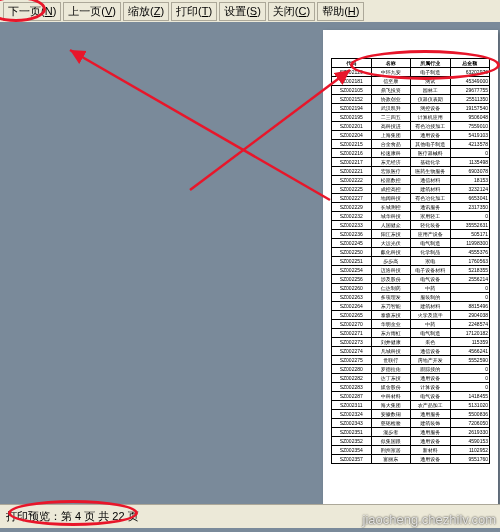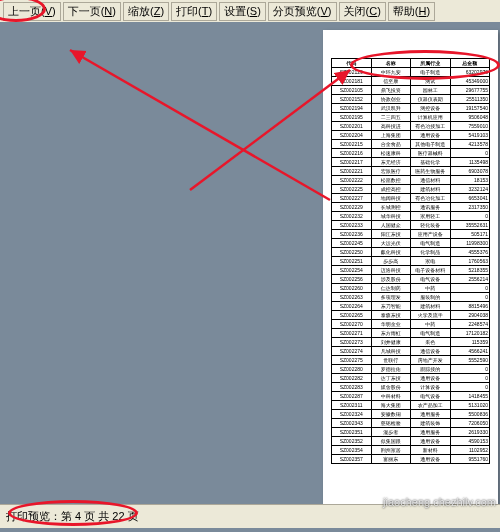--- a/index.html
+++ b/index.html
@@ -11,38 +11,37 @@
 .page{position:absolute;right:2px;top:8px;width:175px;height:478px;background:#fff;box-shadow:2px 2px 4px rgba(0,0,0,0.3)}
 .page-inner{padding:28px 8px 8px 8px}
 table{border-collapse:collapse;width:100%;font-size:5px;table-layout:fixed}
 th,td{border:1px solid #000;padding:0 1px;overflow:hidden;white-space:nowrap;text-align:center;height:8px;line-height:8px}
 th{font-weight:bold;background:#fff}
 td:first-child{width:26%}
 td:nth-child(2){width:22%}
 td:nth-child(3){width:26%}
 td:nth-child(4){width:26%;text-align:right}
 .status{position:absolute;bottom:4px;left:0;right:0;height:24px;background:#ece9d8;border-top:1px solid #aca899;padding:2px 6px;font-size:11px;display:flex;align-items:center}
-.watermark{position:absolute;bottom:24px;right:4px;font-size:11px;color:rgba(255,255,255,0.8);text-shadow:0 0 2px #000}
+.watermark{position:absolute;bottom:5px;right:4px;font-size:13px;color:rgba(255,255,255,0.8);text-shadow:0 0 2px #000}
 .annot{position:absolute;border:3px solid #e8162a;border-radius:50%;pointer-events:none}
 .a1{left:-14px;top:-4px;width:60px;height:26px}
 .a2{left:350px;top:50px;width:150px;height:30px}
 .a3{left:8px;bottom:6px;width:130px;height:26px}
 .arrow{position:absolute;pointer-events:none}
 .arrow svg{overflow:visible}
 </style>
 </head>
 <body>
 
 <div class="toolbar" id="toolbar">
+    <button class="tbtn">下一页(<u>N</u>)</button>
     <button class="tbtn">上一页(<u>V</u>)</button>
-    <button class="tbtn">下一页(<u>N</u>)</button>
     <button class="tbtn">缩放(<u>Z</u>)</button>
     <button class="tbtn">打印(<u>T</u>)</button>
     <button class="tbtn">设置(<u>S</u>)</button>
-    <button class="tbtn">分页预览(<u>V</u>)</button>
     <button class="tbtn">关闭(<u>C</u>)</button>
     <button class="tbtn">帮助(<u>H</u>)</button>
   </div>
 
 <div class="viewport">
   <div class="page">
     <div class="page-inner">
       <table>
         <thead>
             <tr id="thead-row">

